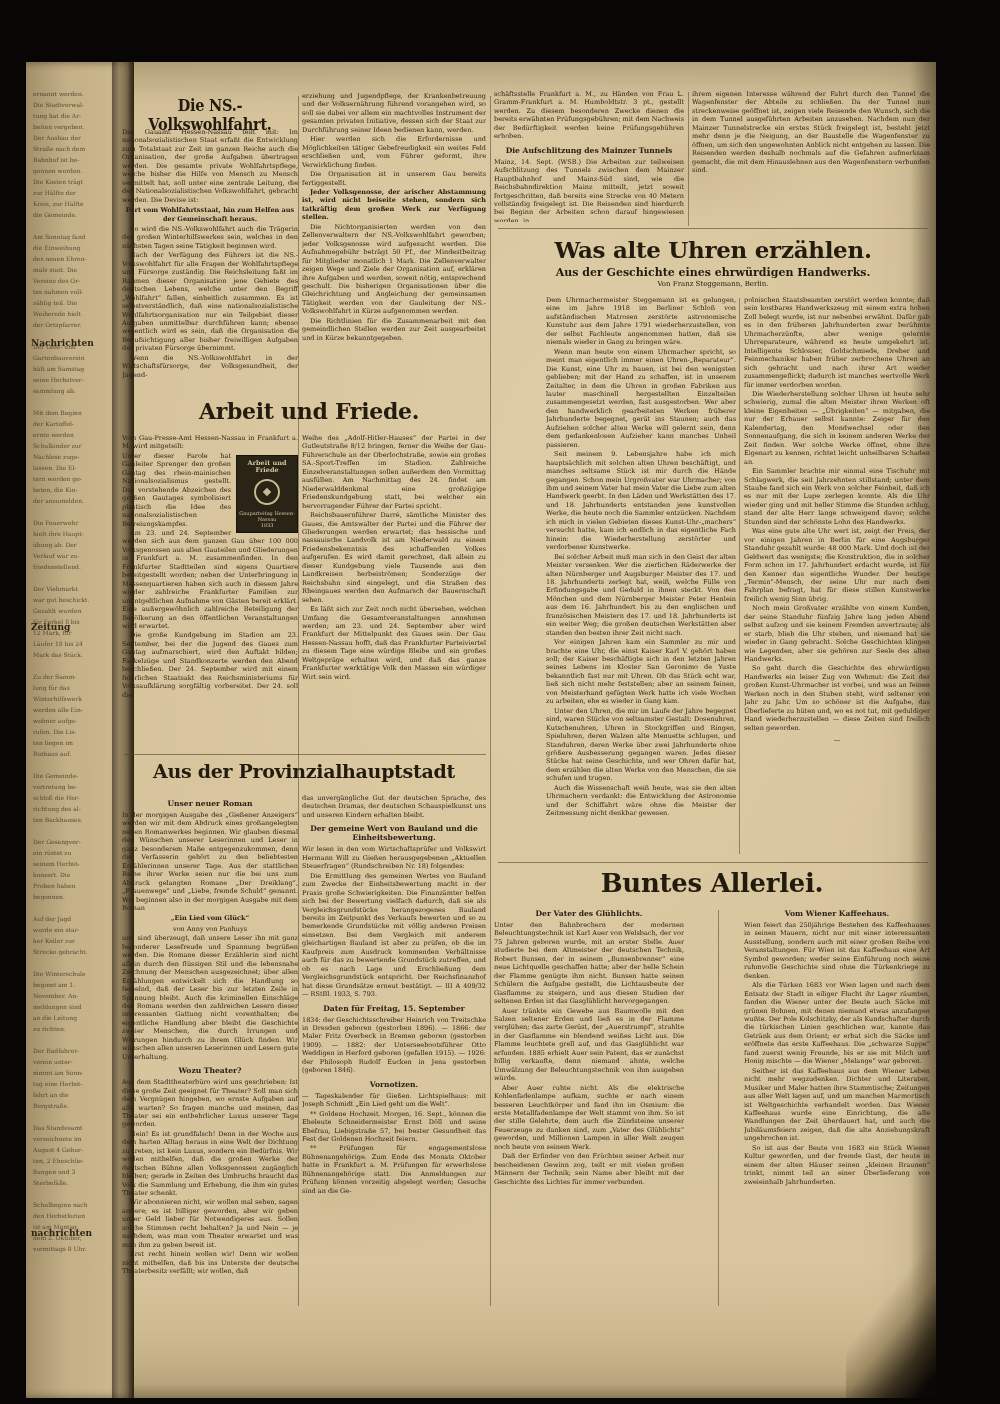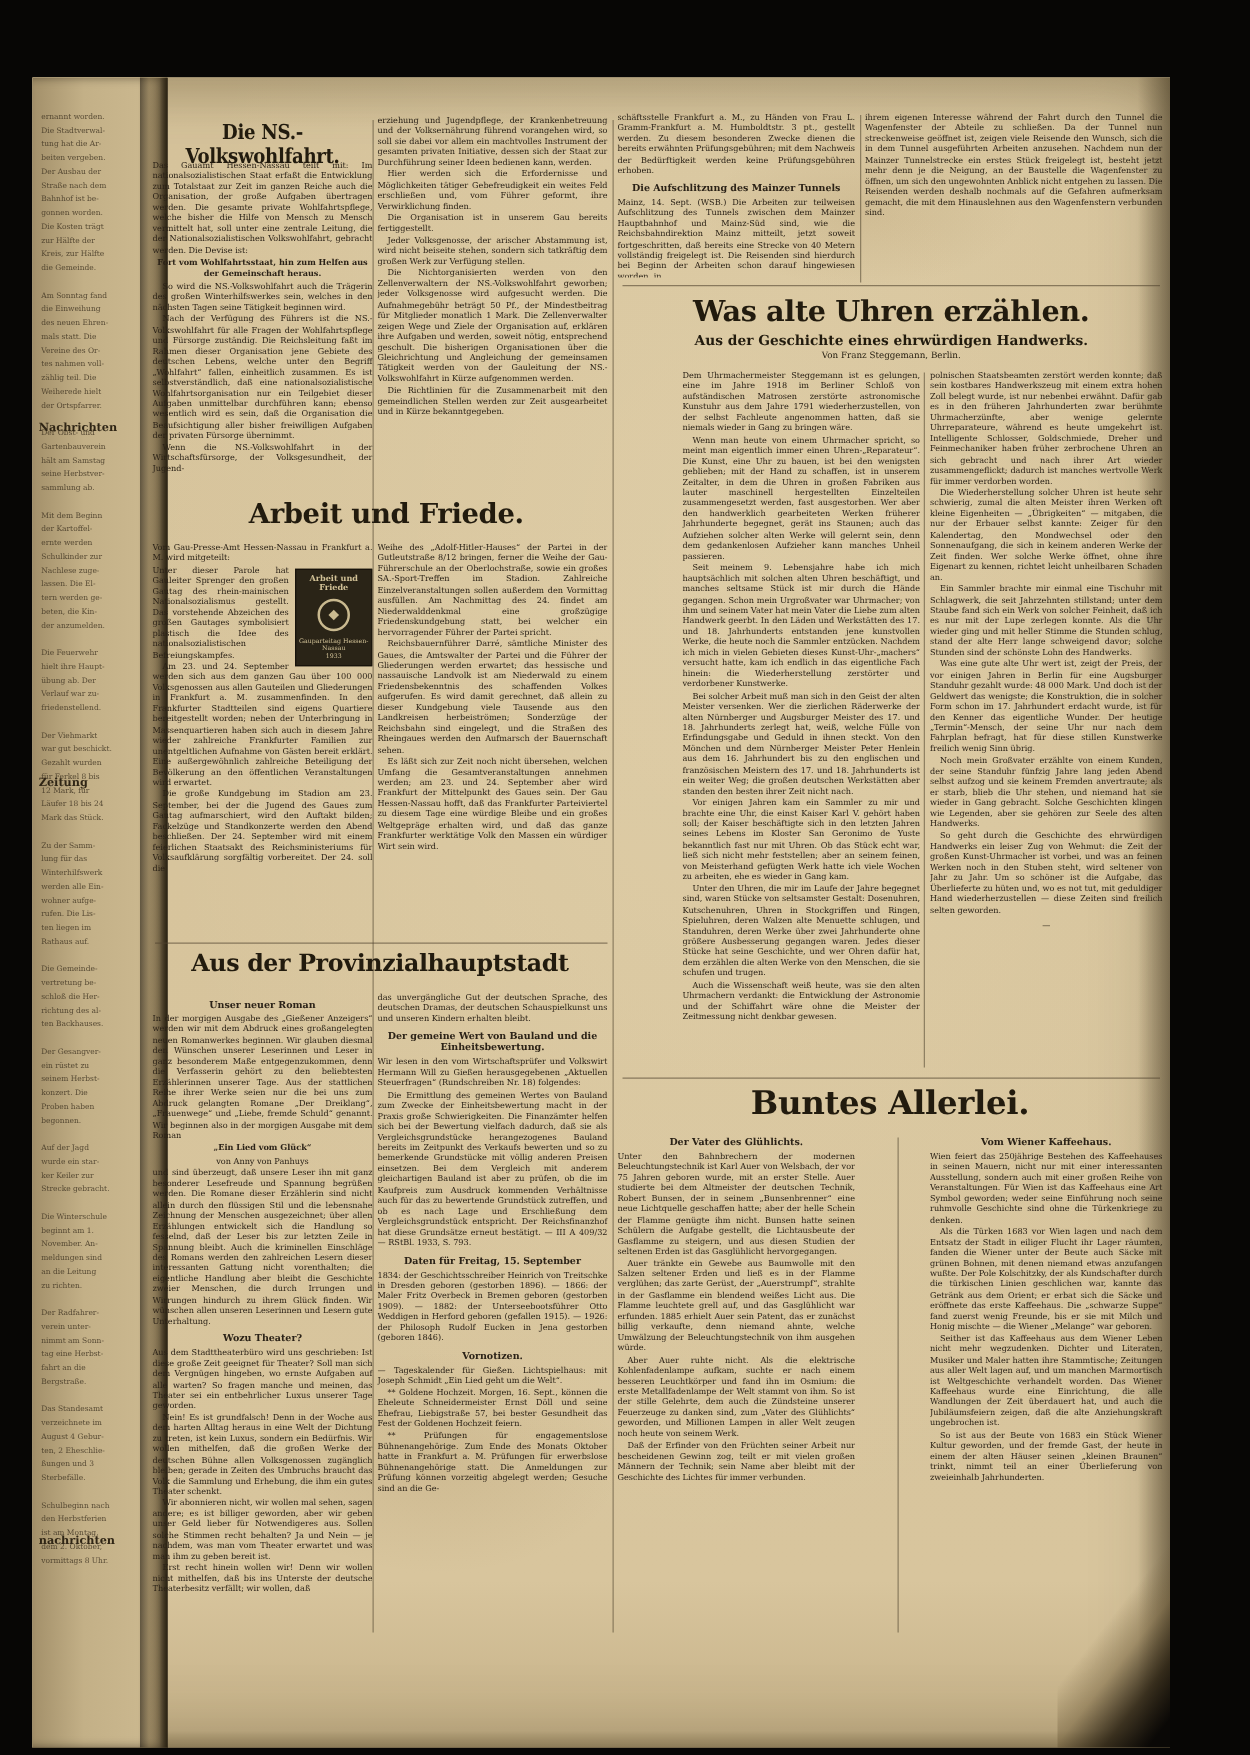--- a/index.html
+++ b/index.html
@@ -49,21 +49,21 @@
   .uhren-head { position:absolute; text-align:center; color:#221b0e; }
   .uhren-head .big { font-size:23px; font-weight:bold; letter-spacing:-0.3px; }
   .uhren-head .subtitle { font-size:11px; font-weight:bold; margin-top:3px; }
   .uhren-head .byline { font-size:7px; margin-top:1px; }
 
   .col { position:absolute; overflow:hidden; text-align:justify;
     font-size:6.5px; line-height:8.45px; color:#2b2217; }
   .col p { margin:0 0 1px 0; }
   .col .p { text-indent:8px; }
   .col .lead { text-indent:0; }
-  .col .boldp { text-indent:8px; font-weight:normal; }
+  .col .boldp { text-indent:8px; font-weight:bold; }
   .col .cbold { text-align:center; text-indent:0; font-weight:bold; margin:2px 0; }
   .col .center { text-align:center; text-indent:0; }
   .col .sub { text-align:center; text-indent:0; font-weight:bold; font-size:7.6px;
     margin:5px 0 3px 0; line-height:9px; }
   .col .dash { text-align:center; text-indent:0; margin-top:4px; }
 
   .stamp { float:right; width:62px; height:78px; margin:3px 0 3px 5px;
     background:#2a2417; border:1px solid #17120a; color:#d2c297;
     display:flex; flex-direction:column; justify-content:space-between; align-items:center;
     padding:4px 2px; text-align:center; }

